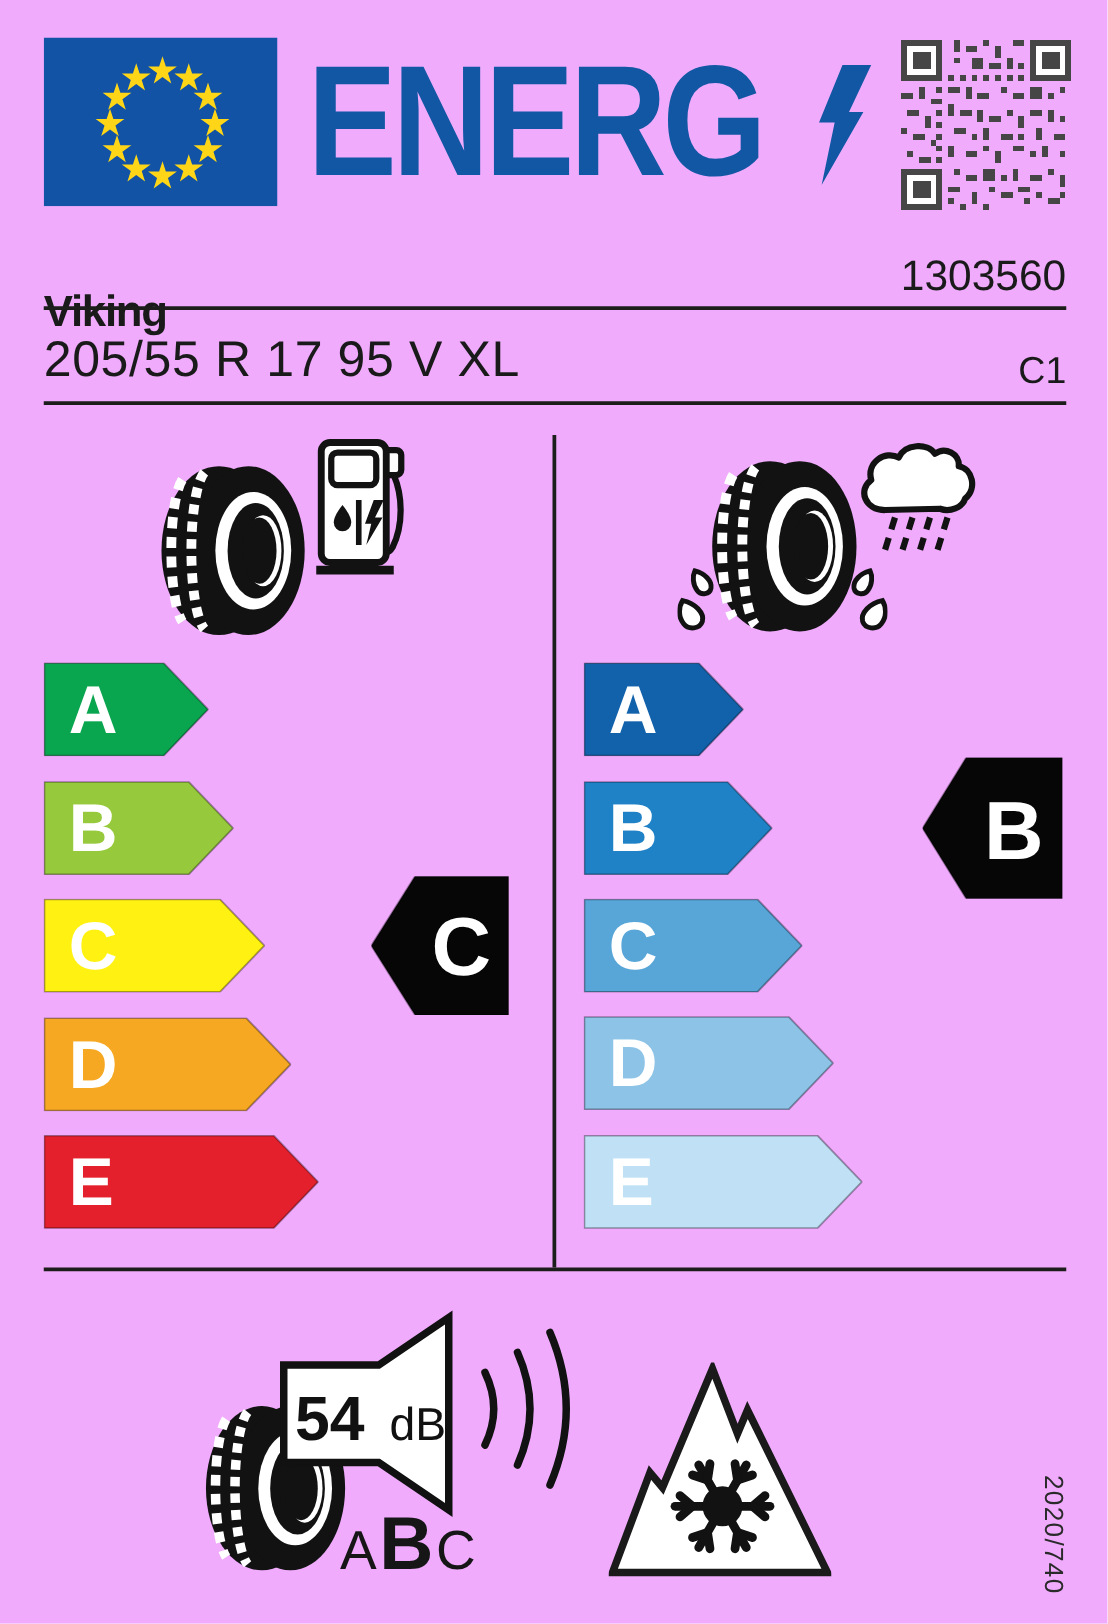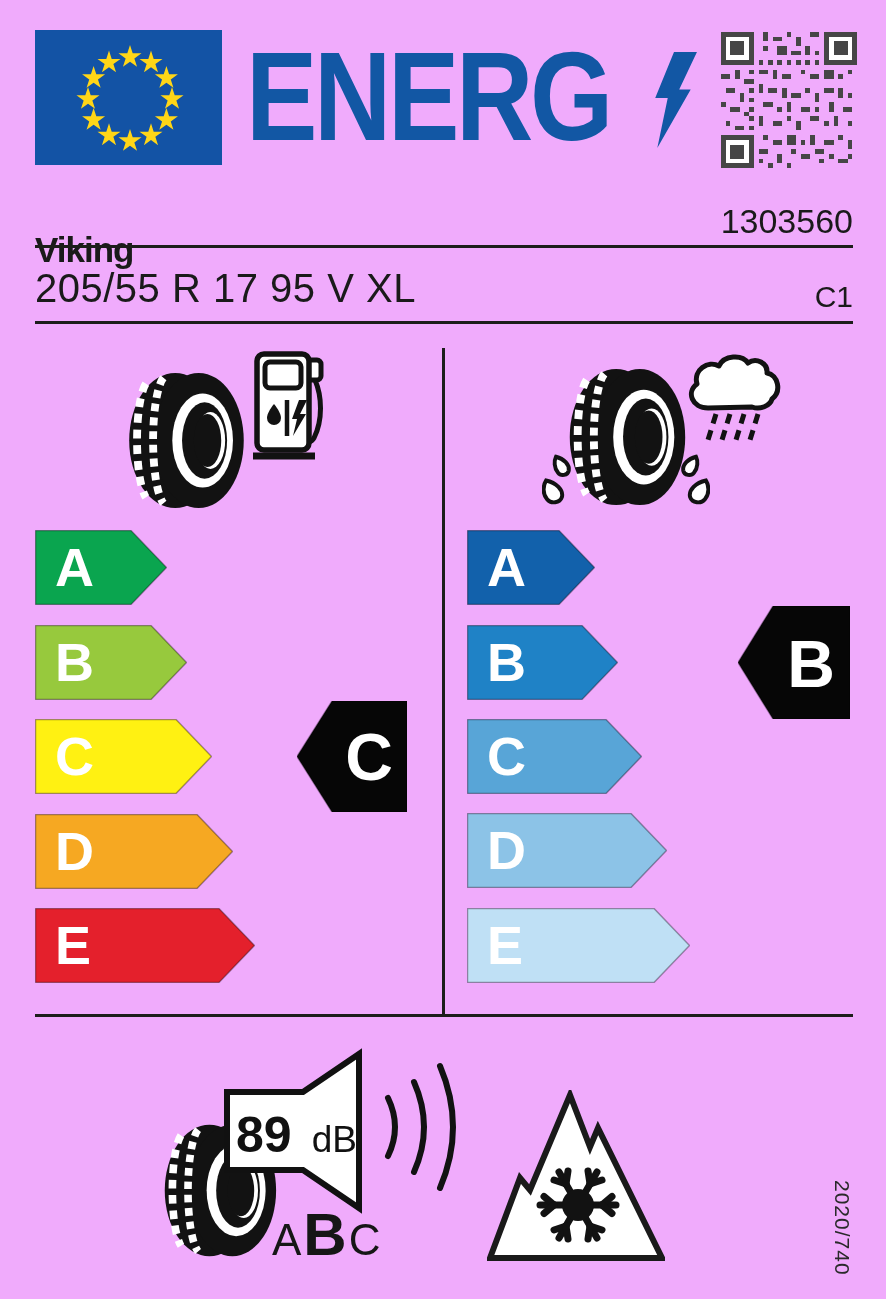--- a/index.html
+++ b/index.html
@@ -180,21 +180,21 @@
     <text x="73" y="81">B</text>
   </svg>
 
   <svg class="abs" style="left:160px;top:1120px" width="118" height="142" viewBox="0 0 124 145">
       <use href="#tire" width="124" height="145"></use>
     </svg>
   <svg class="abs" style="left:219px;top:1044px" width="146" height="172" viewBox="0 0 146 172">
     <path d="M8,48 L84,48 L140,10 L140,164 L84,126 L8,126 Z" fill="#fff" stroke="#111" stroke-width="6"></path>
   </svg>
   <div class="noise-text">
-    <span class="nval">89</span>
+    <span class="nval">54</span>
     <span class="nunit">dB</span>
   </div>
   <svg class="abs" style="left:376px;top:1056px" width="92" height="142" viewBox="0 0 92 142">
     <g fill="none" stroke="#121212" stroke-width="6" stroke-linecap="round">
       <path d="M12,42 Q26,71 12,100"></path>
       <path d="M38,26 Q58,71 38,116"></path>
       <path d="M64,10 Q90,71 64,132"></path>
     </g>
   </svg>
   <div class="noise-class">

